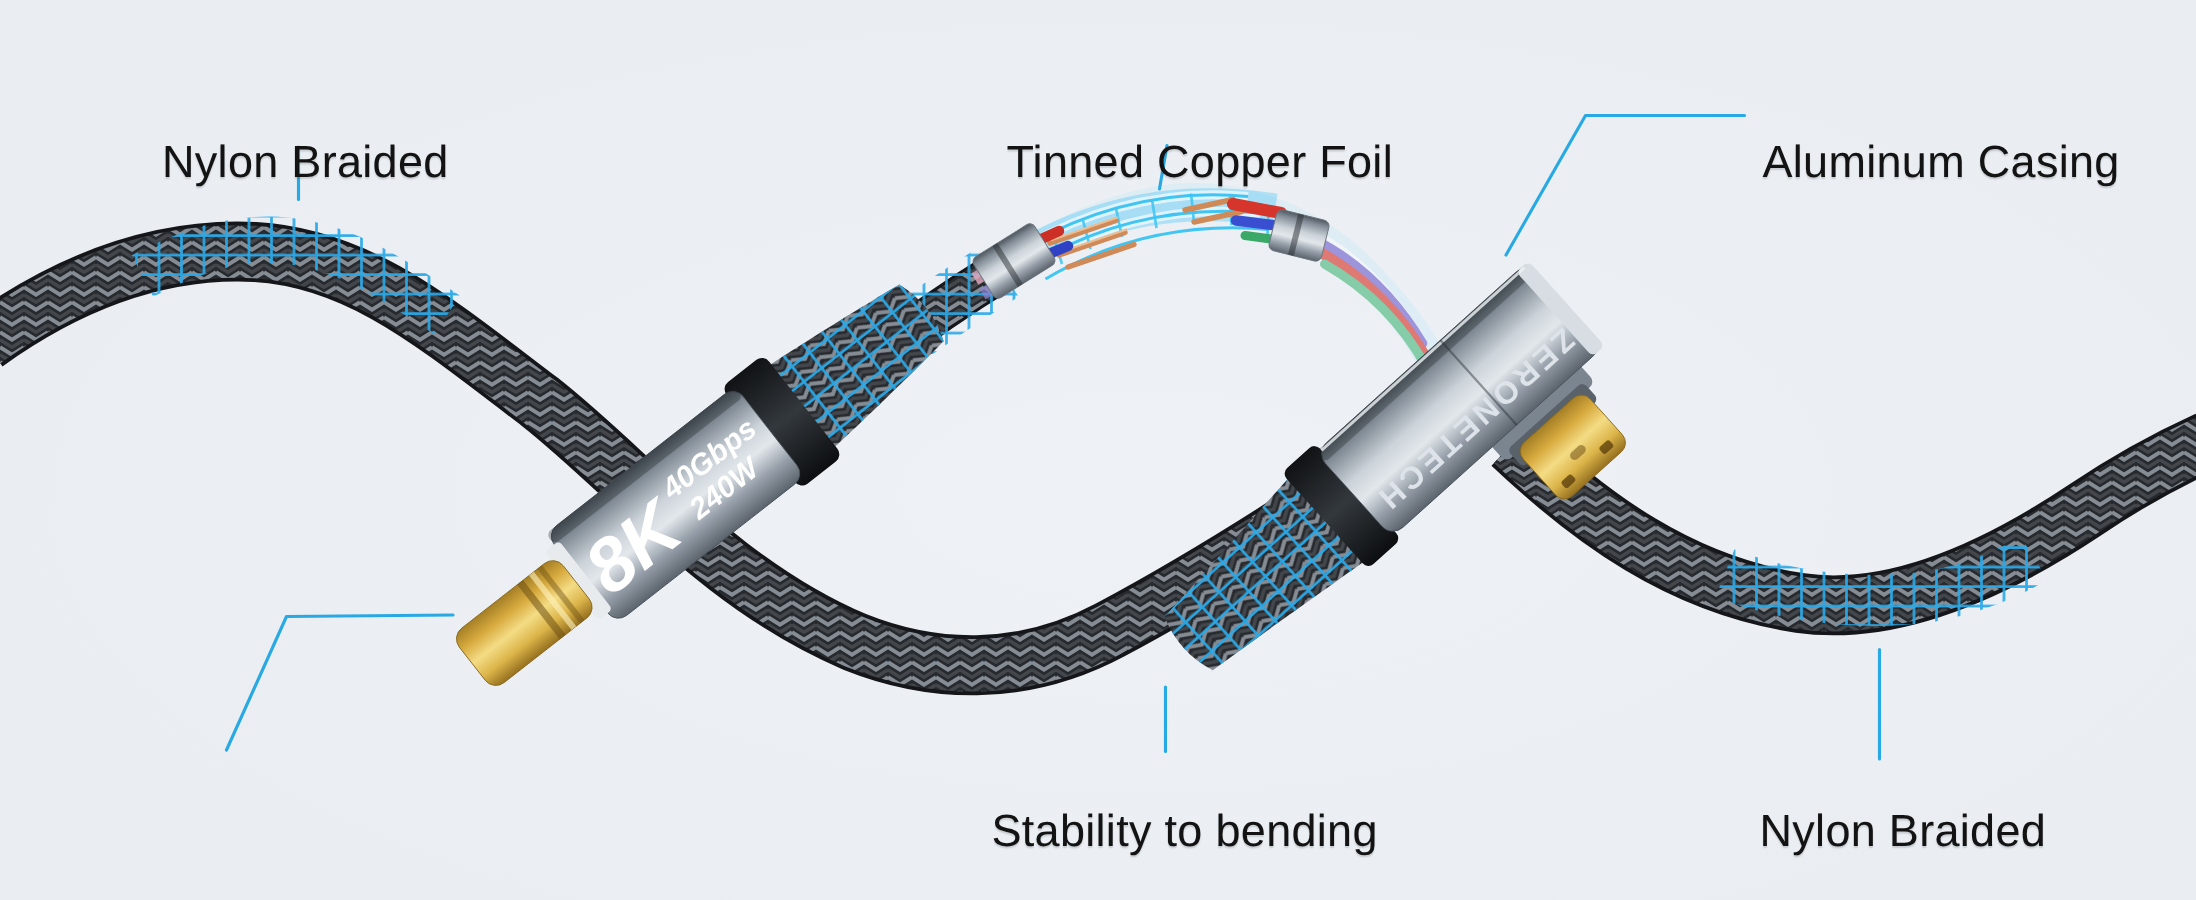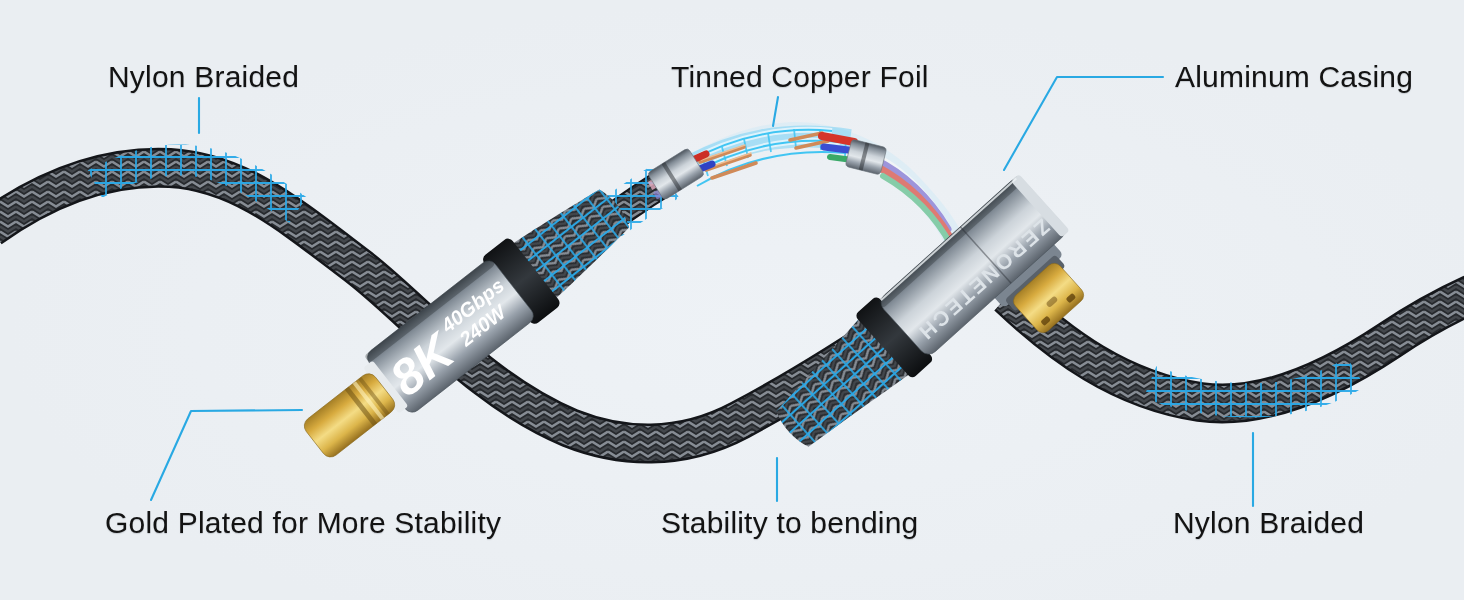--- a/index.html
+++ b/index.html
@@ -5,21 +5,21 @@
   :root{
     --accent:#29a9e3; --grid:#2aa9e8; --background:#eaeef2; --label-text:#131313;
   }
   *{margin:0;padding:0;box-sizing:border-box;}
   html,body{width:1464px;height:600px;overflow:hidden;}
   body{background:var(--background);font-family:"Liberation Sans",sans-serif;}
   .stage{position:relative;width:1464px;height:600px;
     background:radial-gradient(ellipse at 52% 55%, #eef2f6 0%, var(--background) 70%);}
   .art{position:absolute;left:0;top:0;}
   .callout{position:absolute;font-size:30px;line-height:32px;color:var(--label-text);
-    white-space:nowrap;letter-spacing:.2px;text-shadow:0 1px 1px rgba(40,50,60,.18);}
+    white-space:nowrap;letter-spacing:.2px;text-shadow:0 1px 1px rgba(40,50,60,.18);margin-top:32px;}
   .leader{fill:none;stroke:var(--accent);stroke-width:2.1;stroke-linecap:round;stroke-linejoin:round;}
   .gridpat{stroke:var(--grid);}
   .cprint{fill:#ffffff;font-weight:bold;font-style:italic;font-family:"Liberation Sans",sans-serif;}
   .brand{fill:#dde3e8;font-weight:bold;font-family:"Liberation Sans",sans-serif;letter-spacing:2.5px;}
 </style>
 </head>
 <body>
 
 <div class="stage">
 
@@ -161,17 +161,16 @@
       <polyline class="leader" points="1163,77 1057,77 1004,170"></polyline>
       <polyline class="leader" points="302,410 191,411 151,500"></polyline>
       <polyline class="leader" points="777,458 777,501"></polyline>
       <polyline class="leader" points="1253,433 1253,506"></polyline>
     </g>
   </svg>
 
   <div class="callout" style="left:108px;top:61px">Nylon Braided</div>
   <div class="callout" style="left:1175px;top:61px">Aluminum Casing</div>
   <div class="callout" style="left:671px;top:61px">Tinned Copper Foil</div>
-  <div class="callout" style="left:105px;top:507px">Gold Plated for More Stability</div>
   <div class="callout" style="left:661px;top:507px">Stability to bending</div>
   <div class="callout" style="left:1173px;top:507px">Nylon Braided</div>
 
 </div>
 
 </body></html>

